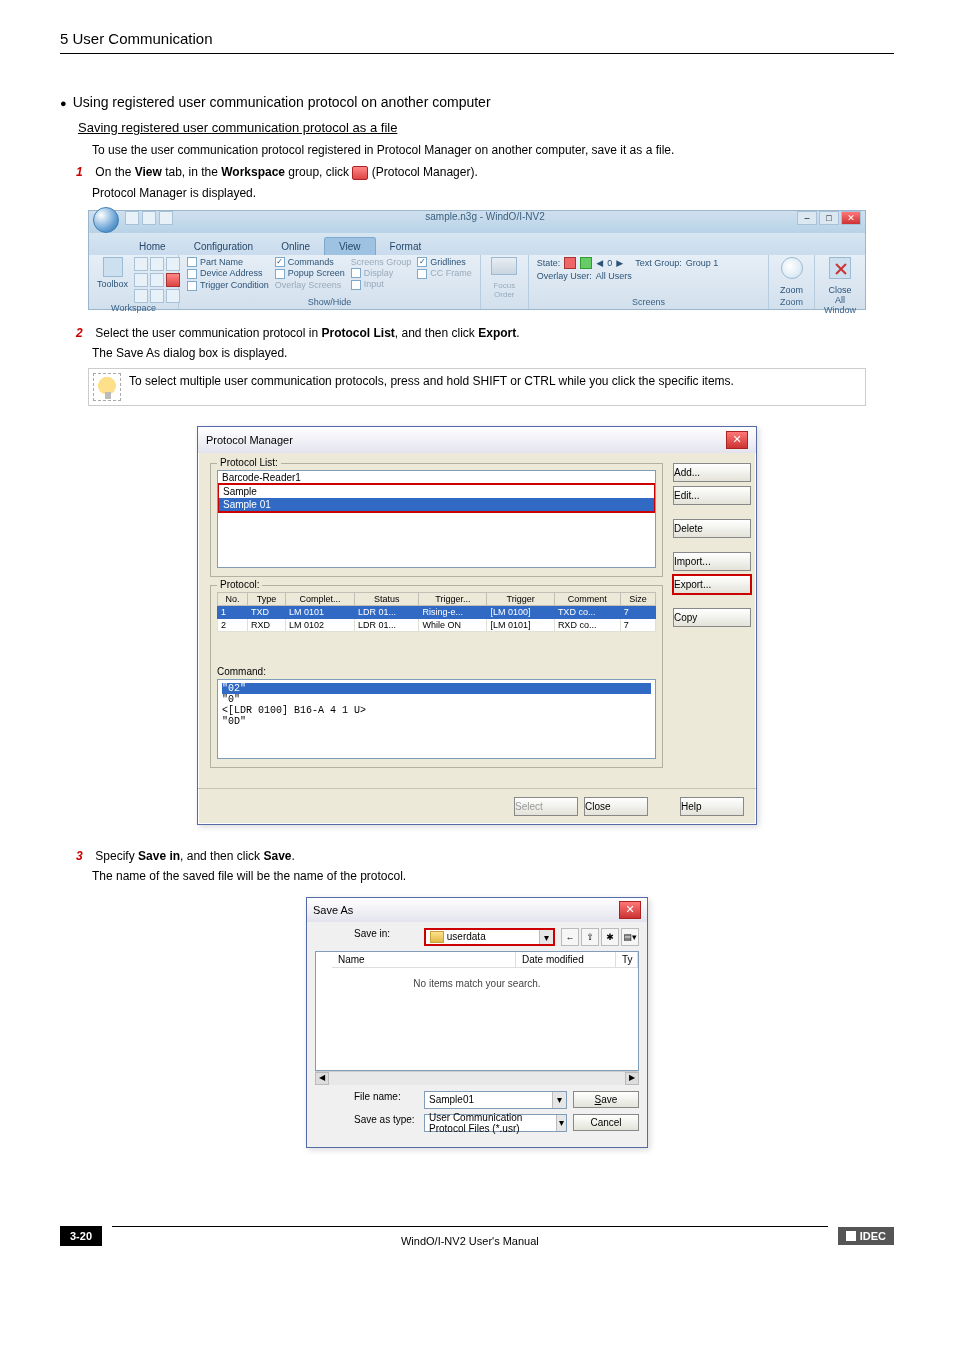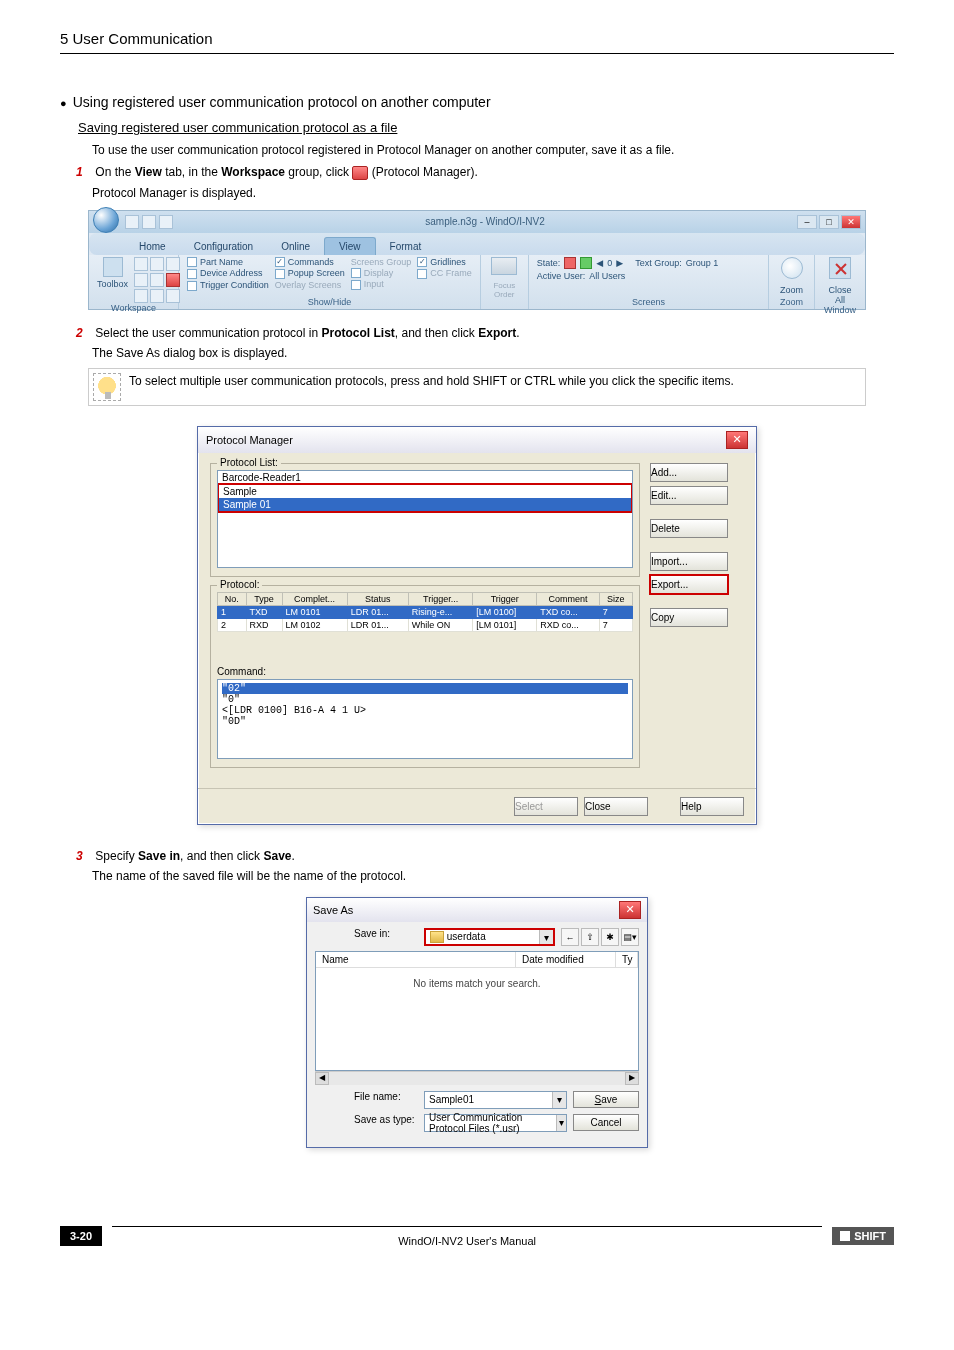--- a/index.html
+++ b/index.html
@@ -63,40 +63,39 @@
 
   
   .ribbon {
     margin: 10px 28px 16px 28px;
     border: 1px solid #9bb6cc;
     background: #dfe9f3;
     font-size: 10px;
   }
   .orb-row {
     display: flex;
-    align-items: center;
     height: 22px;
     background: linear-gradient(#cfe0ef, #b8d2e7);
     position: relative;
   }
   .orb {
     width: 26px; height: 26px;
     border-radius: 50%;
     background: radial-gradient(circle at 30% 30%, #fff, #6aa4d6 60%, #2d6ca3);
     position: absolute;
     left: 4px; top: -4px;
     border: 1px solid #3d7fb5;
   }
   .qat { margin-left: 36px; display: flex; gap: 3px; }
   .qat-btn { width: 14px; height: 14px; background: #e9f1f8; border: 1px solid #a9c2d8; }
   .title-center { flex: 1; text-align: center; color: #3b5f7e; font-size: 10px; }
   .win-btns { display: flex; gap: 2px; margin-right: 4px; }
   .win-btn { width: 20px; height: 14px; background: #dbe7f1; border: 1px solid #a9c2d8; display:flex; align-items:center; justify-content:center; font-size:9px;}
   .win-close { background: linear-gradient(#f77,#c33); color:#fff; }
-  .tabs-row { display: flex; height: 22px; align-items: flex-end; background: linear-gradient(#d7e5f1,#c9dbed); padding-left: 36px; border-radius: 8px; }
+  .tabs-row { display: flex; height: 22px; align-items: flex-end; background: linear-gradient(#d7e5f1,#c9dbed); padding-left: 36px; }
   .tab { padding: 3px 14px; color: #25486a; font-size: 10px; cursor: default; }
   .tab.active { background: #9ec2e1; border-radius: 3px 3px 0 0; border: 1px solid #7da9cc; border-bottom: none; }
   .ribbon-body { display: flex; background: linear-gradient(#e6eef6,#d2e0ed); height: 54px; }
   .rgroup { border-right: 1px solid #b6cde0; padding: 2px 8px; display:flex; flex-direction:column; justify-content:space-between; }
   .rgroup-label { text-align: center; font-size: 9px; color: #3a6287; }
   .rgroup-content { display: flex; gap: 6px; align-items: flex-start; flex: 1; }
   .btn-big { display:flex; flex-direction:column; align-items:center; gap:2px; font-size:9px; color:#2c5478; }
   .btn-big-icon { width: 20px; height: 20px; background:#cde0ef; border:1px solid #9cbad3; }
   .chk-col { display:flex; flex-direction:column; gap:1px; }
   .chk-item { font-size: 9px; color:#2c5478; white-space: nowrap; }
@@ -125,21 +124,21 @@
     background: #ece9d8;
     font-size: 11px;
   }
   .dlg-title {
     background: linear-gradient(#fff,#e3e3ee);
     padding: 4px 8px;
     display:flex; justify-content:space-between; align-items:center;
     font-size:11px;
   }
   .dlg-x { width:22px; height:18px; background: linear-gradient(#f77,#c33); color:#fff; display:flex;align-items:center;justify-content:center; border:1px solid #a22; font-size:11px;}
-  .dlg-body { padding: 10px 28px 12px 12px; display:flex; gap:10px;}
+  .dlg-body { padding: 10px 5px 12px 12px; display:flex; gap:10px;}
   .dlg-left { flex:1;}
   .dlg-right { width: 78px; display:flex; flex-direction:column; gap:4px;}
   .group-box { border:1px solid #b5b1a0; padding: 6px 6px 8px 6px; position:relative; margin-bottom: 8px;}
   .group-box .legend { position:absolute; top:-7px; left:6px; background:#ece9d8; padding:0 3px; font-size:10px;}
   .plist { border:1px solid #7f9db9; background:#fff; height: 98px; overflow:hidden; }
   .plist-item { padding:1px 4px; font-size:10px; }
   .plist-sel-red { border: 2px solid #c00; margin: -1px; }
   .plist-highlight { background:#316ac5; color:#fff; }
   .proto-table { width:100%; border:1px solid #7f9db9; background:#fff; font-size:9px; border-collapse:collapse;}
   .proto-table th { background:#ece9d8; border:1px solid #c0c0b6; padding:1px 3px; font-weight:normal;}
@@ -166,21 +165,21 @@
   .sd-body { padding: 6px 8px 10px 8px;}
   .sd-row { display:flex; align-items:flex-start; gap: 6px; margin-bottom:5px;margin-left:39px;}
   .sd-label { width: 64px; font-size: 10px;}
   .sd-combo { flex:1; border:1px solid #7f9db9; background:#fff; height:18px; display:flex; align-items:center; padding:0 4px; font-size:10px; justify-content:space-between;}
   .sd-combo .dd { width:14px; text-align:center; background:#e6e6e6; border-left:1px solid #bbb; margin-right:-4px; height:100%; line-height:16px;}
   .sd-combo.sel { border:2px solid #c00; }
   .folder-ic { width:14px; height:12px; background:linear-gradient(#ffe38a,#e0b84a); border:1px solid #caa23a; display:inline-block; vertical-align:middle;}
   .sd-toolbtns { display:flex; gap:2px;}
   .sd-tb { width:18px; height:18px; border:1px solid #bbb; background:#f6f6f6; font-size:9px; display:flex;align-items:center;justify-content:center;}
   .sd-list { border:1px solid #7f9db9; background:#fff; height: 120px; }
-  .sd-list-head { display:flex; border-bottom: 1px solid #ddd; font-size:10px;}
+  .sd-list-head { display:flex; border-bottom: 1px solid #ddd; font-size:10px;margin-left:16px;}
   .sd-list-head div { padding:2px 6px; border-right:1px solid #ddd;}
   .sd-list-head .c1 { flex:1;}
   .sd-list-head .c2 { width: 100px;}
   .sd-list-head .c3 { width: 22px;}
   .sd-empty { text-align:center; color:#444; padding: 10px; font-size:10px;}
   .sd-scrollbar { height: 14px; background:#e8e8e8; border-top:1px solid #ccc; display:flex; justify-content:space-between;}
   .sb-btn { width:14px; background:#ddd; border:1px solid #bbb; text-align:center; font-size:8px;}
   .sd-btn { width:66px; border:1px solid #888; background:linear-gradient(#fff,#e3e3da); padding:2px 0; text-align:center; font-size:10px;}
 
   
@@ -298,21 +297,21 @@
             <span>State:</span>
             <span class="state-sw"></span>
             <span class="state-sw" style="background:#6c6;border-color:#393"></span>
             <span>◀</span>
             <span>0</span>
             <span>▶</span>
             <span style="margin-left:8px">Text Group:</span>
             <span>Group 1</span>
           </div>
           <div class="state-block">
-            <span>Active User:</span>
+            <span>Overlay User:</span>
             <span>All Users</span>
           </div>
         </div>
         <div class="rgroup-label">Screens</div>
       </div>
       <div class="rgroup" style="width:46px">
         <div class="rgroup-content" style="flex-direction:column;align-items:center">
           <div class="zoom-icon"></div>
           <div style="font-size:9px;color:#2c5478">Zoom</div>
         </div>
@@ -484,15 +483,15 @@
     </div>
   </div>
 
 </div>
 
 <div class="page-footer">
   <div class="left">3-20</div>
   <div class="center">WindO/I-NV2 User's Manual</div>
   <div class="idec-logo">
     <div class="idec-sq"></div>
-    <span>SHIFT</span>
+    <span>IDEC</span>
   </div>
 </div>
 
 </body></html>

